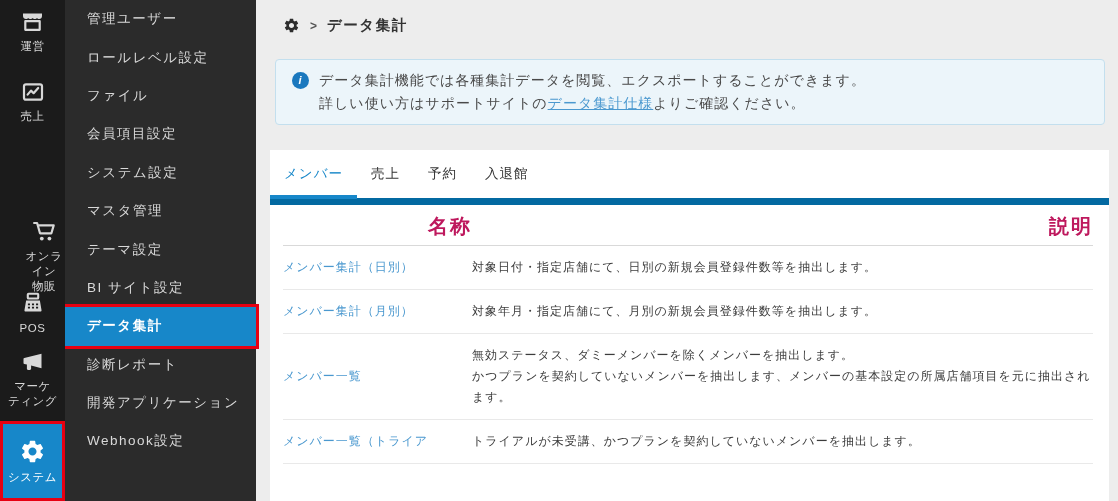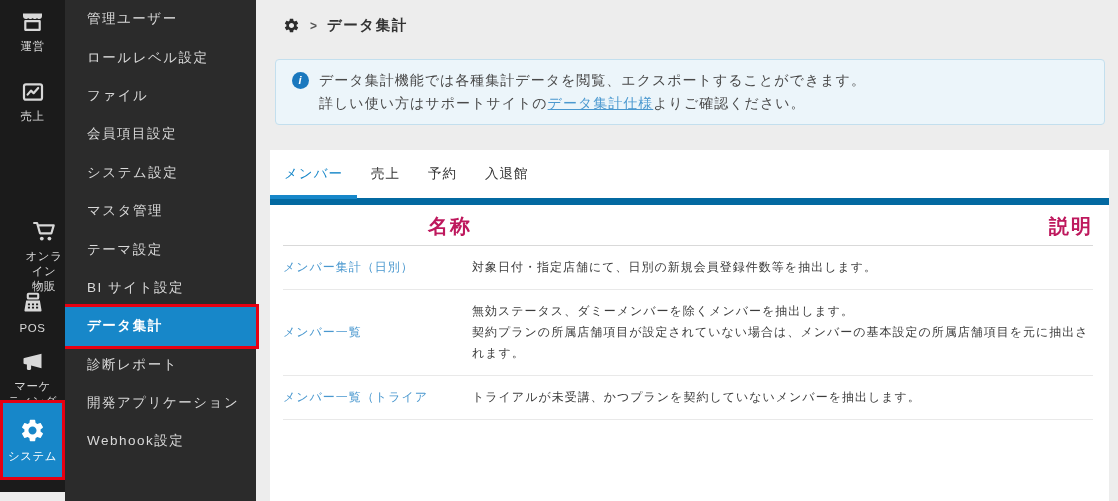--- a/index.html
+++ b/index.html
@@ -129,21 +129,21 @@
     </div>
     <div class="icon-item" style="top: 350px;">
       <span>
         <svg class="icon-glyph" width="27" height="24" viewBox="0 0 24 24" fill="currentColor">
           <path d="M21 3.8v14.4l-10.4-2.7v3.2c0 .7-.6 1.2-1.2 1.2H7.6c-.7 0-1.2-.5-1.2-1.2v-4.1l-2.6-.7c-.5-.1-.8-.5-.8-1V9.1c0-.5.3-.9.8-1z"></path>
         </svg>
       </span>
       <span class="icon-label">マーケ
 ティング</span>
     </div>
-    <div class="icon-item active" style="top: 400px; align-items: center;">
+    <div class="icon-item active" style="top: 421px; align-items: center;">
       <span>
         <svg class="icon-glyph" width="27" height="27" viewBox="0 0 24 24" fill="currentColor">
           <path d="M19.14 12.94c.04-.3.06-.61.06-.94 0-.32-.02-.64-.07-.94l2.03-1.58c.18-.14.23-.41.12-.61l-1.92-3.32c-.12-.22-.37-.29-.59-.22l-2.39.96c-.5-.38-1.03-.7-1.62-.94l-.36-2.54c-.04-.24-.24-.41-.48-.41h-3.84c-.24 0-.43.17-.47.41l-.36 2.54c-.59.24-1.13.57-1.62.94l-2.39-.96c-.22-.08-.47 0-.59.22L2.74 8.87c-.12.21-.08.47.12.61l2.03 1.58c-.05.3-.09.63-.09.94s.02.64.07.94l-2.03 1.58c-.18.14-.23.41-.12.61l1.92 3.32c.12.22.37.29.59.22l2.39-.96c.5.38 1.03.7 1.62.94l.36 2.54c.05.24.24.41.48.41h3.84c.24 0 .44-.17.47-.41l.36-2.54c.59-.24 1.13-.56 1.62-.94l2.39.96c.22.08.47 0 .59-.22l1.92-3.32c.12-.22.07-.47-.12-.61l-2.01-1.58zM12 15.6c-1.98 0-3.6-1.62-3.6-3.6s1.62-3.6 3.6-3.6 3.6 1.62 3.6 3.6-1.62 3.6-3.6 3.6z"></path>
         </svg>
       </span>
       <span class="icon-label">システム</span>
     </div>
   </nav>
 
 <nav class="menu">
@@ -218,23 +218,27 @@
           <th style="width:189px;">名称</th>
           <th>説明</th>
         </tr>
       </thead>
       <tbody>
           <tr>
             <td class="cell-name">メンバー集計（日別）</td>
             <td class="cell-desc">対象日付・指定店舗にて、日別の新規会員登録件数等を抽出します。</td>
           </tr>
           <tr>
+            <td class="cell-name">メンバー集計（月別）</td>
+            <td class="cell-desc">対象年月・指定店舗にて、月別の新規会員登録件数等を抽出します。</td>
+          </tr>
+          <tr>
             <td class="cell-name">メンバー一覧</td>
             <td class="cell-desc">無効ステータス、ダミーメンバーを除くメンバーを抽出します。
-契約プランの所属店舗項目が設定されていない場合は、メンバーの基本設定の所属店舗項目を元に抽出されます。</td>
+かつプランを契約していないメンバーを抽出します、メンバーの基本設定の所属店舗項目を元に抽出されます。</td>
           </tr>
           <tr>
             <td class="cell-name">メンバー一覧（トライア</td>
             <td class="cell-desc">トライアルが未受講、かつプランを契約していないメンバーを抽出します。</td>
           </tr>
         </tbody>
     </table>
   </div>
 
 </div>

